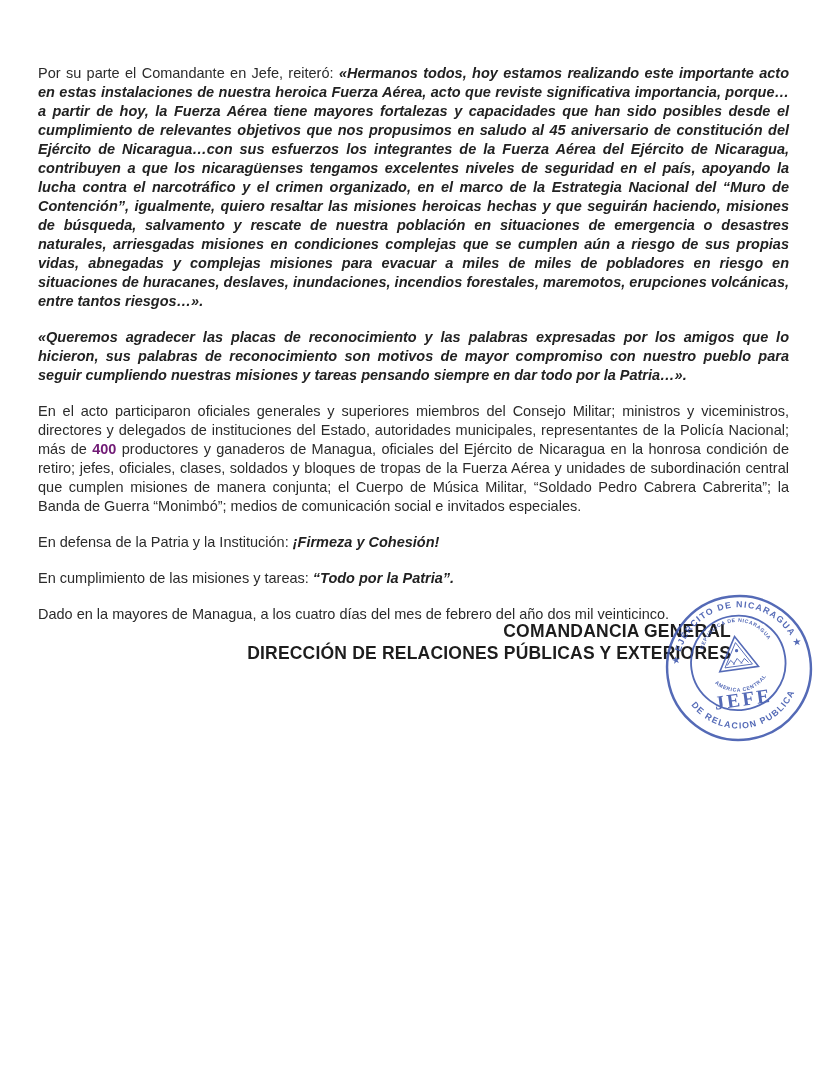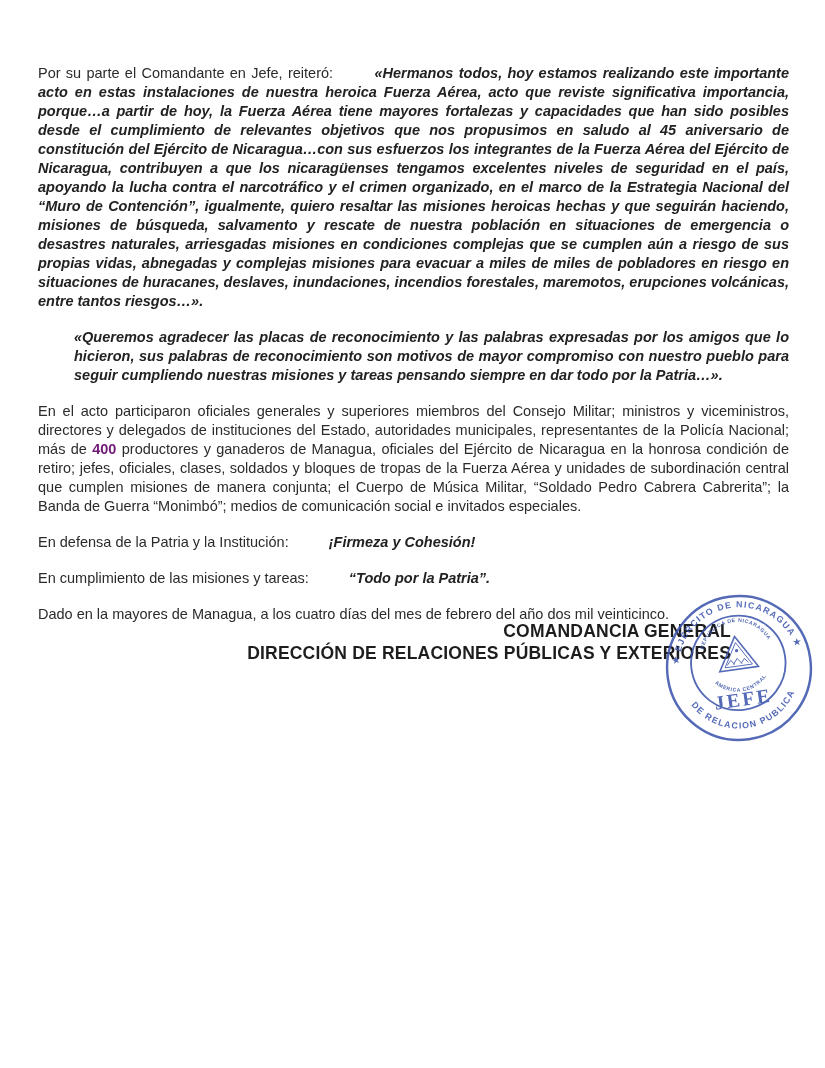--- a/index.html
+++ b/index.html
@@ -6,21 +6,21 @@
   body{
     width:825px;height:1068px;background:#ffffff;position:relative;
     font-family:"Liberation Sans",sans-serif;
   }
   .page{position:absolute;inset:0;background:#ffffff;overflow:hidden;}
   .content{position:absolute;left:38px;right:36px;top:64px;}
   .para{
     margin:0 0 17px 0;text-align:justify;
     font-size:14.5px;line-height:19px;color:#2b2b2b;
   }
-  .bi{font-weight:bold;font-style:italic;color:#222222;margin-left:36px;}
+  .bi{font-weight:bold;font-style:italic;color:#222222;}
   .b{font-weight:bold;color:#701a75;}
   .signature{
     position:absolute;top:621px;left:38px;right:36px;
     text-align:right;font-weight:bold;font-size:17.5px;line-height:21.5px;
     color:#1d1d1d;padding-right:58px;letter-spacing:.2px;
   }
   .seal{position:absolute;left:662px;top:590px;width:154px;height:156px;opacity:.88;}
   .seal text{fill:#3d56ad;}
   .seal .ring-text{font-family:"Liberation Sans",sans-serif;font-size:8.6px;font-weight:bold;letter-spacing:1.2px;}
   .seal .inner-ring-text{font-family:"Liberation Sans",sans-serif;font-size:5px;font-weight:bold;letter-spacing:.6px;}

